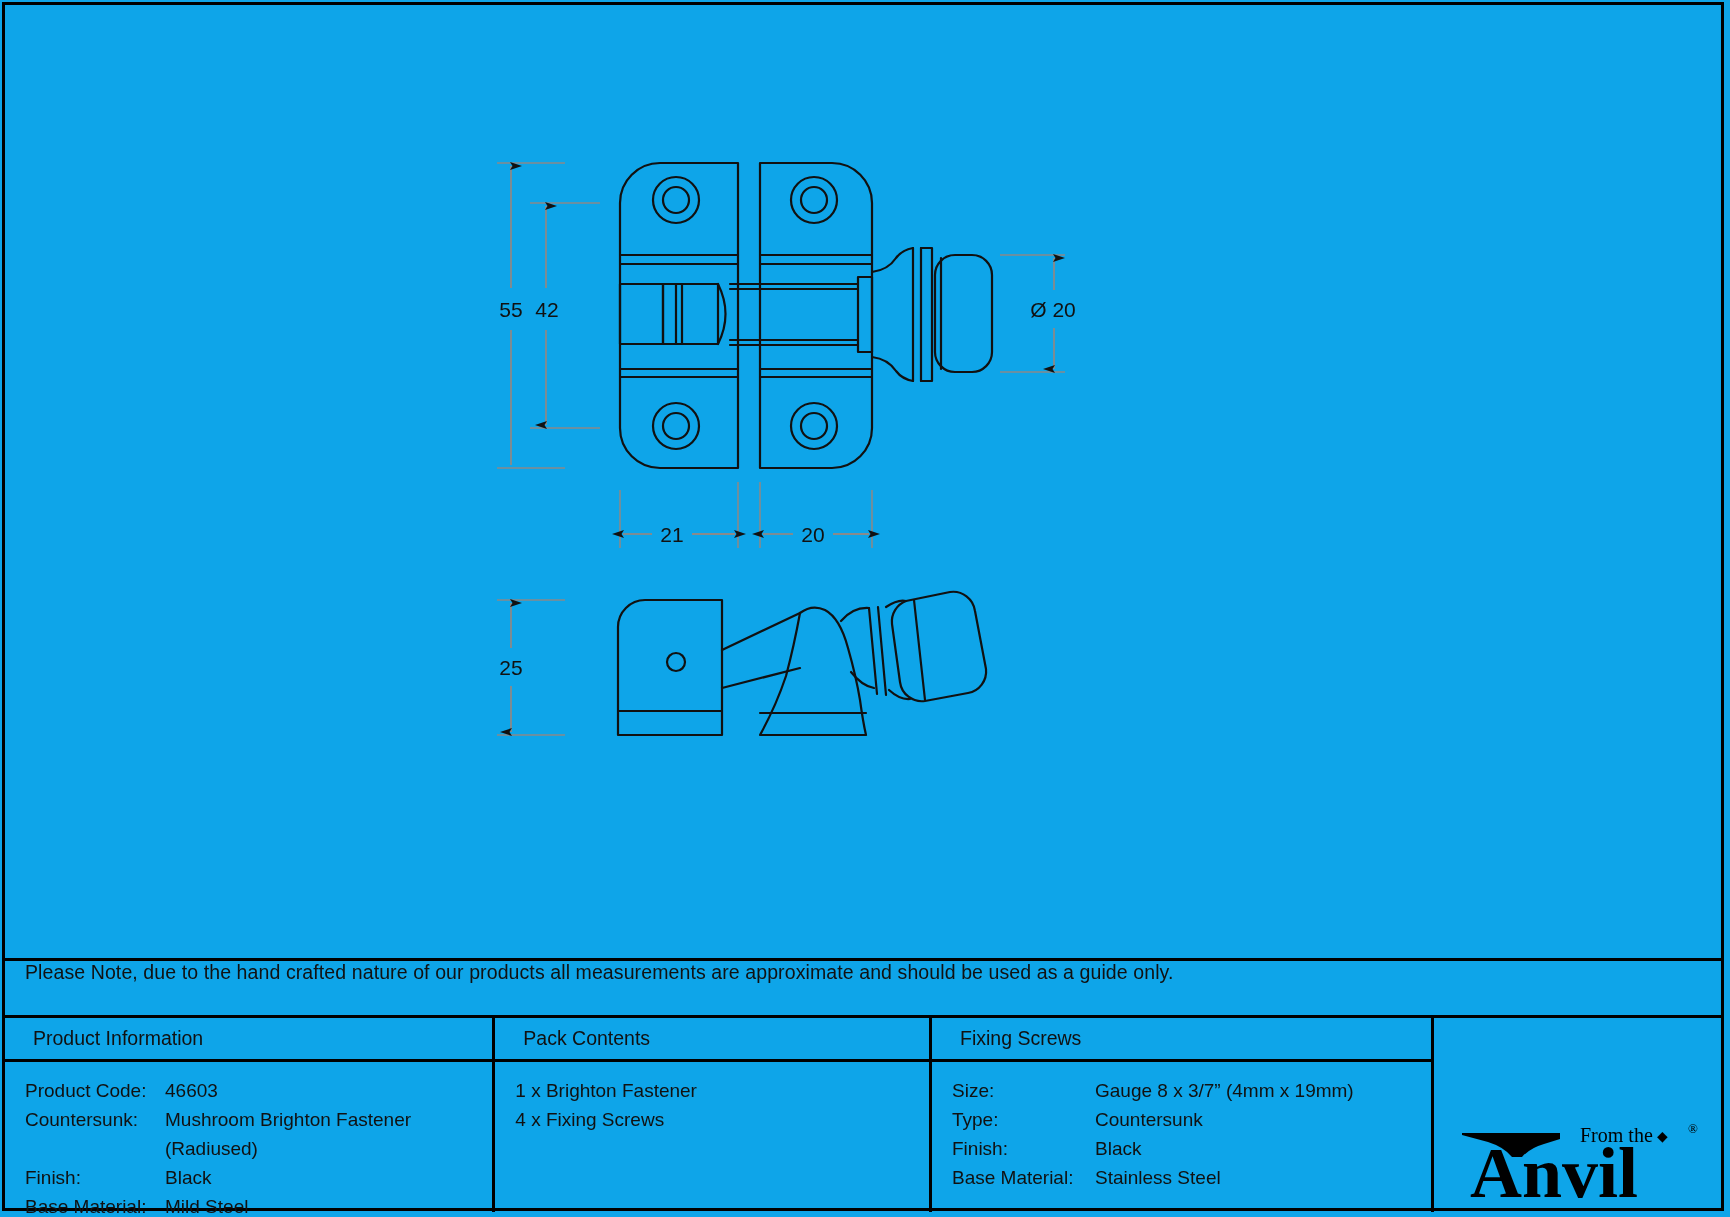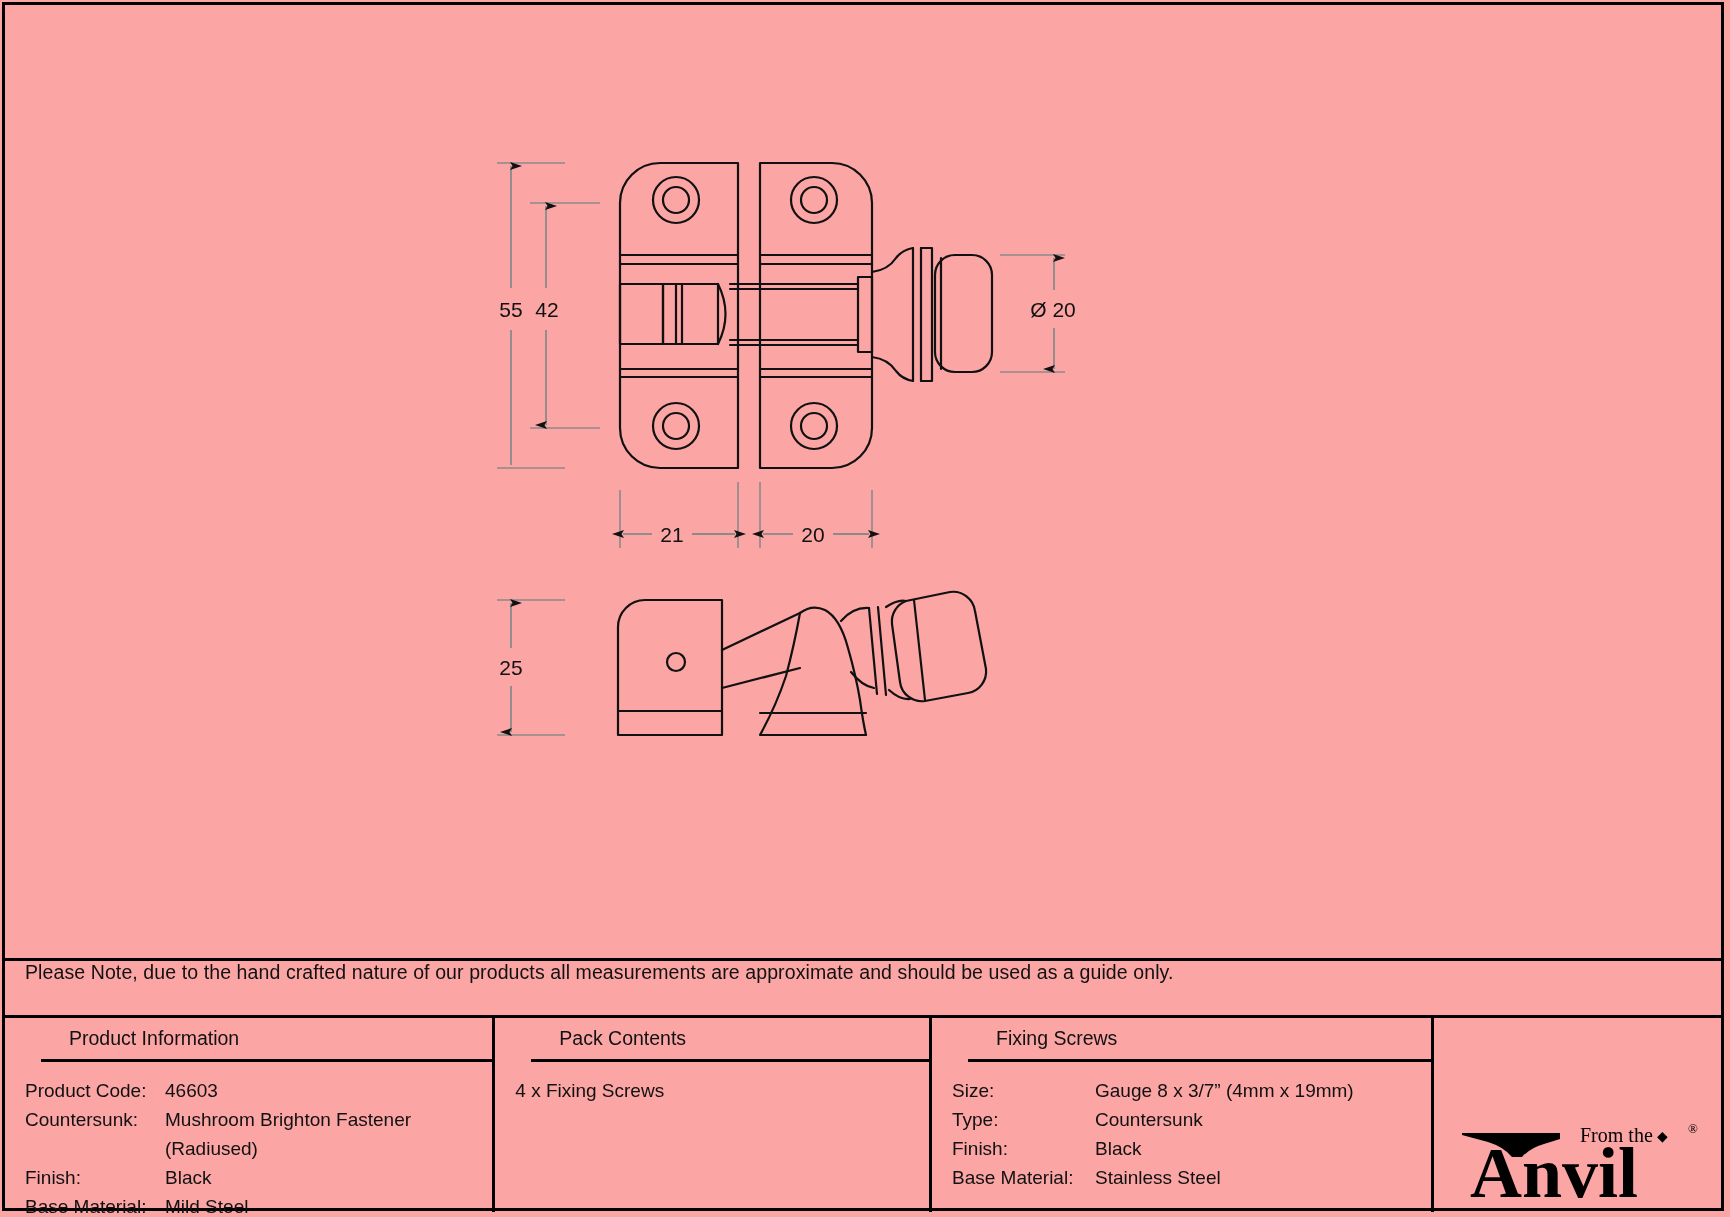--- a/index.html
+++ b/index.html
@@ -8,21 +8,21 @@
     background: #ffffff;
   }
   body {
     font-family: "Liberation Sans", sans-serif;
     color: #111111;
   }
   #sheet {
     position: relative;
     width: 1730px;
     height: 1217px;
-    background: #fca5a5;
+    background: #0ea5e9;
     overflow: hidden;
   }
   
   .frame {
     position: absolute;
     left: 2px;
     top: 2px;
     width: 1722px;
     height: 1209px;
     border: 3px solid #000;
@@ -81,21 +81,20 @@
 
   .col-head {
     height: 44px;
     border-bottom: 3px solid #000;
     display: flex;
     align-items: center;
     padding-left: 28px;
     box-sizing: border-box;
     font-size: 19.5px;
     color: #111;
-    margin-left: 36px;
   }
   .col-body {
     padding: 14px 0 0 20px;
     box-sizing: border-box;
   }
 
   .kv {
     display: flex;
     font-size: 19px;
     line-height: 29px;
@@ -320,20 +319,21 @@
         <div class="kv">
           <span class="k">Base Material:</span>
           <span class="v">Mild Steel</span>
         </div>
       </div>
     </div>
 
     <div class="col c2">
       <div class="col-head">Pack Contents</div>
       <div class="col-body">
+        <div class="pack-line">1 x Brighton Fastener</div>
         <div class="pack-line">4 x Fixing Screws</div>
       </div>
     </div>
 
     <div class="col c3">
       <div class="col-head">Fixing Screws</div>
       <div class="col-body">
         <div class="kv fx">
           <span class="k">Size:</span>
           <span class="v">Gauge 8 x 3/7” (4mm x 19mm)</span>

